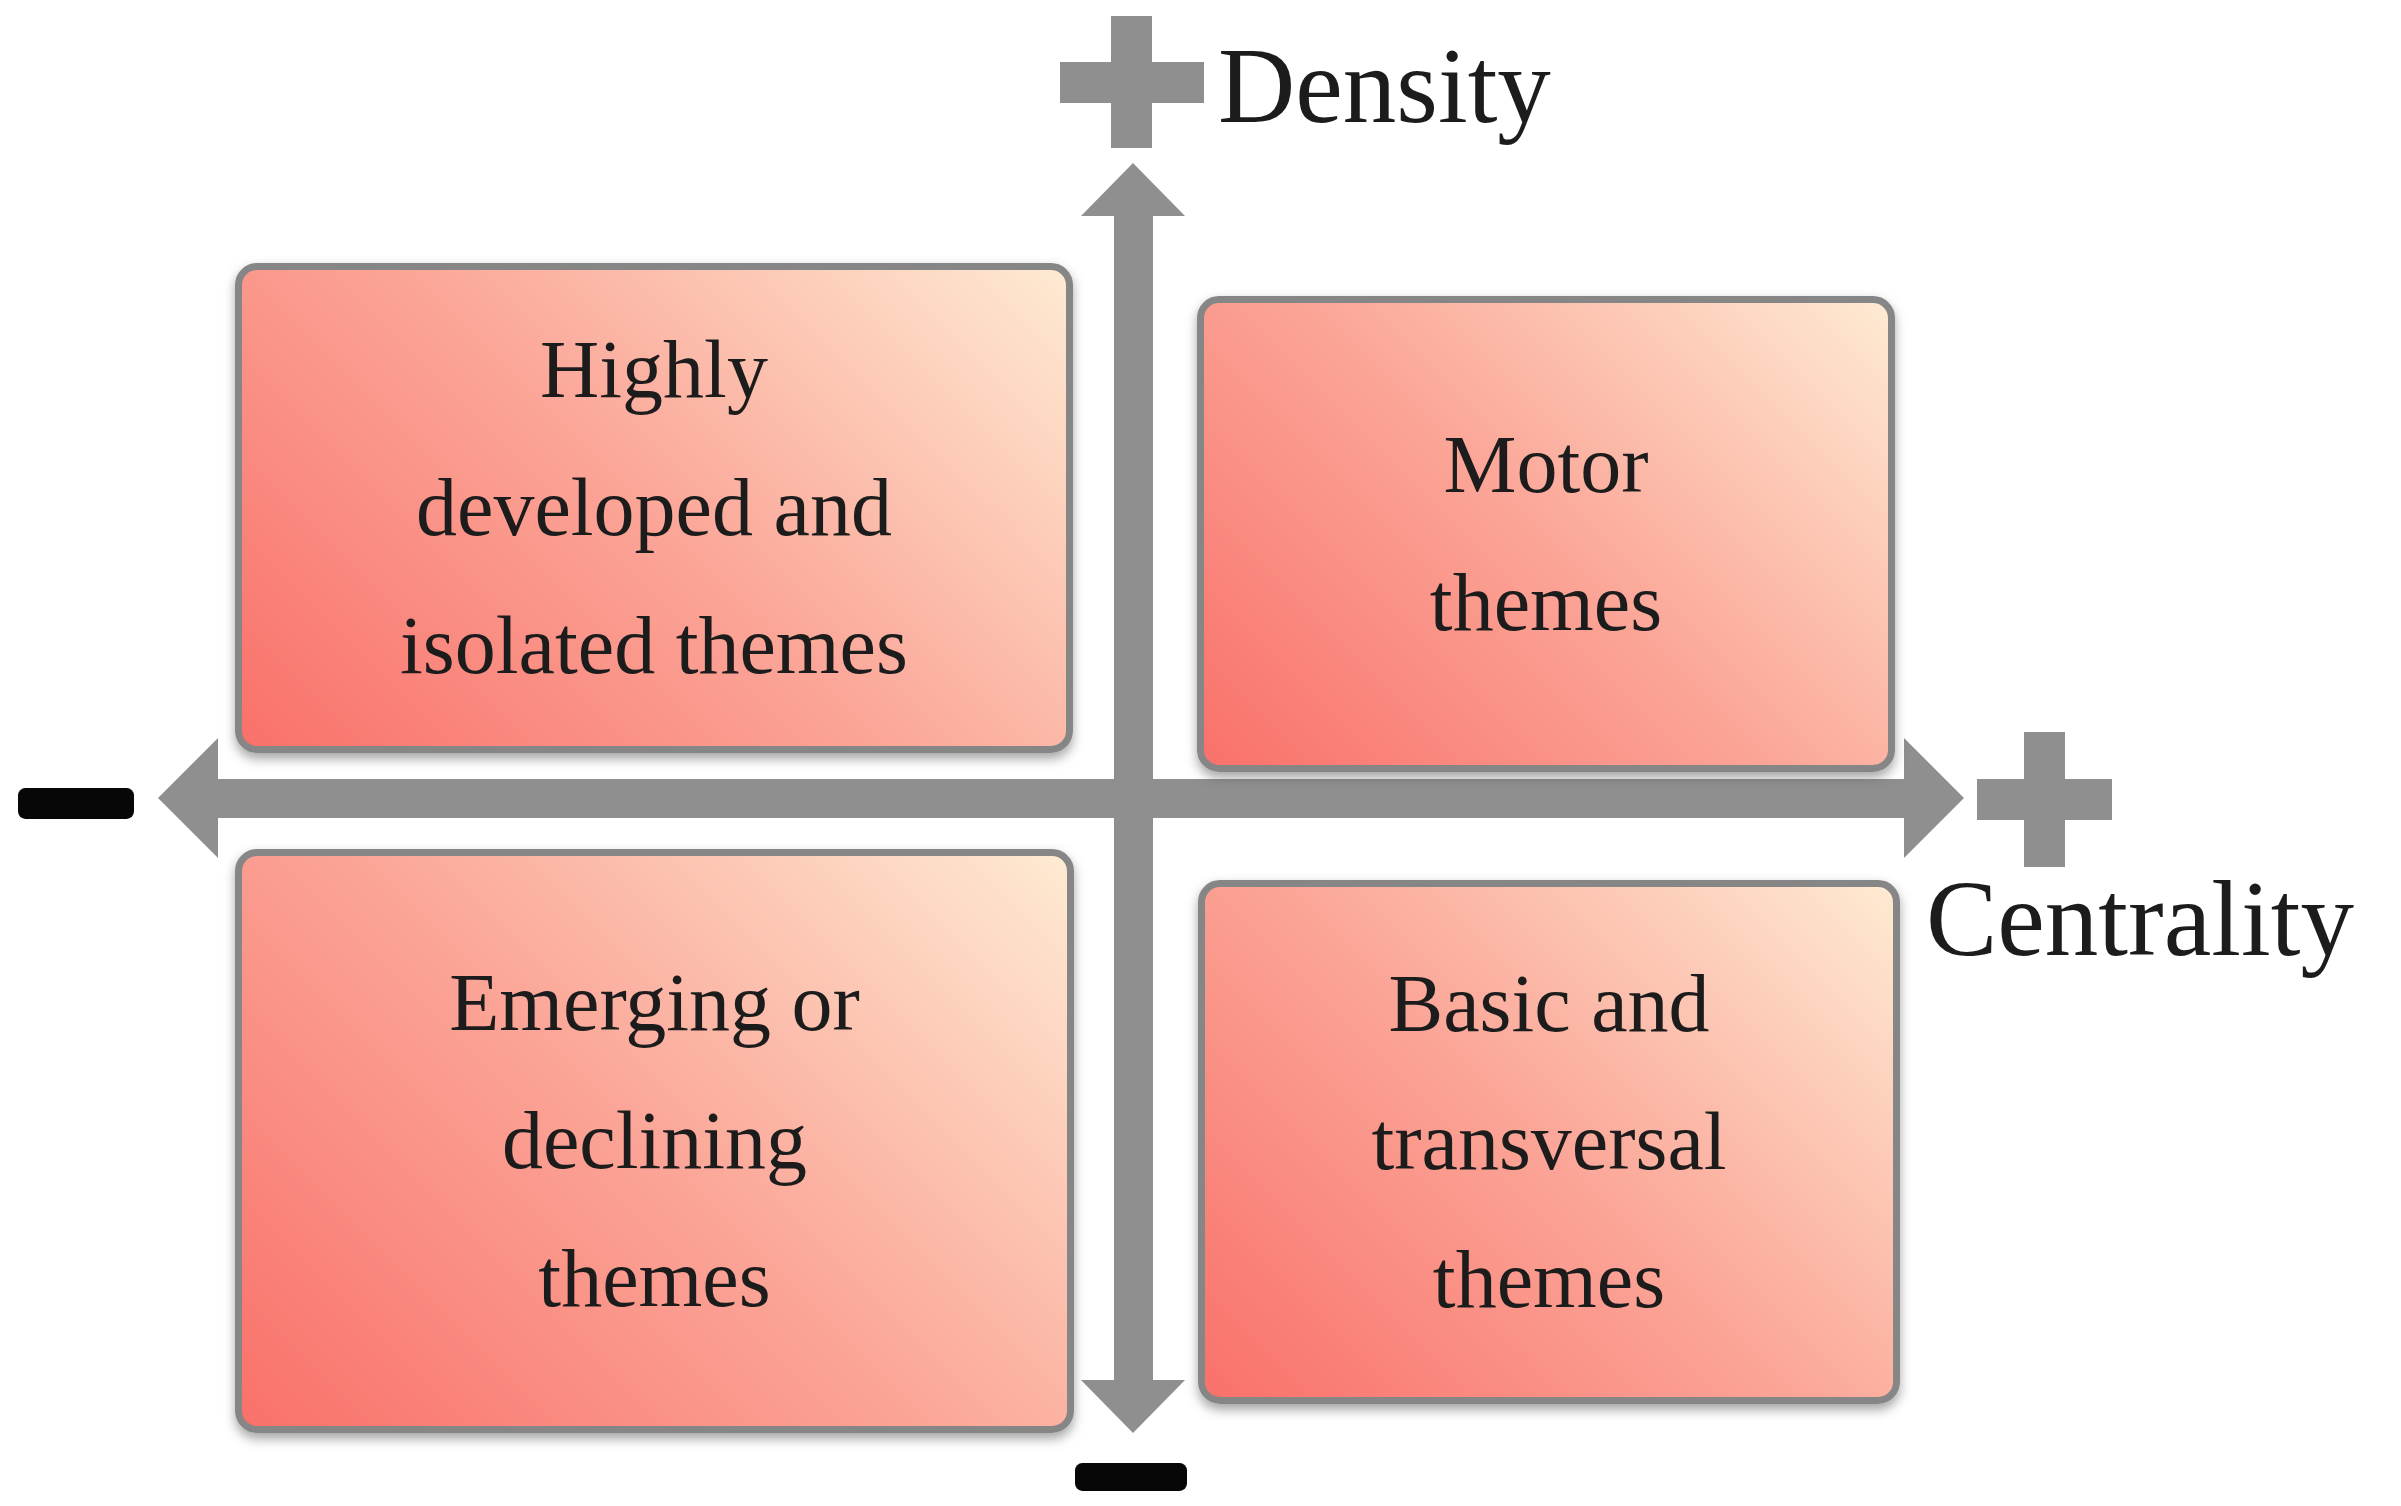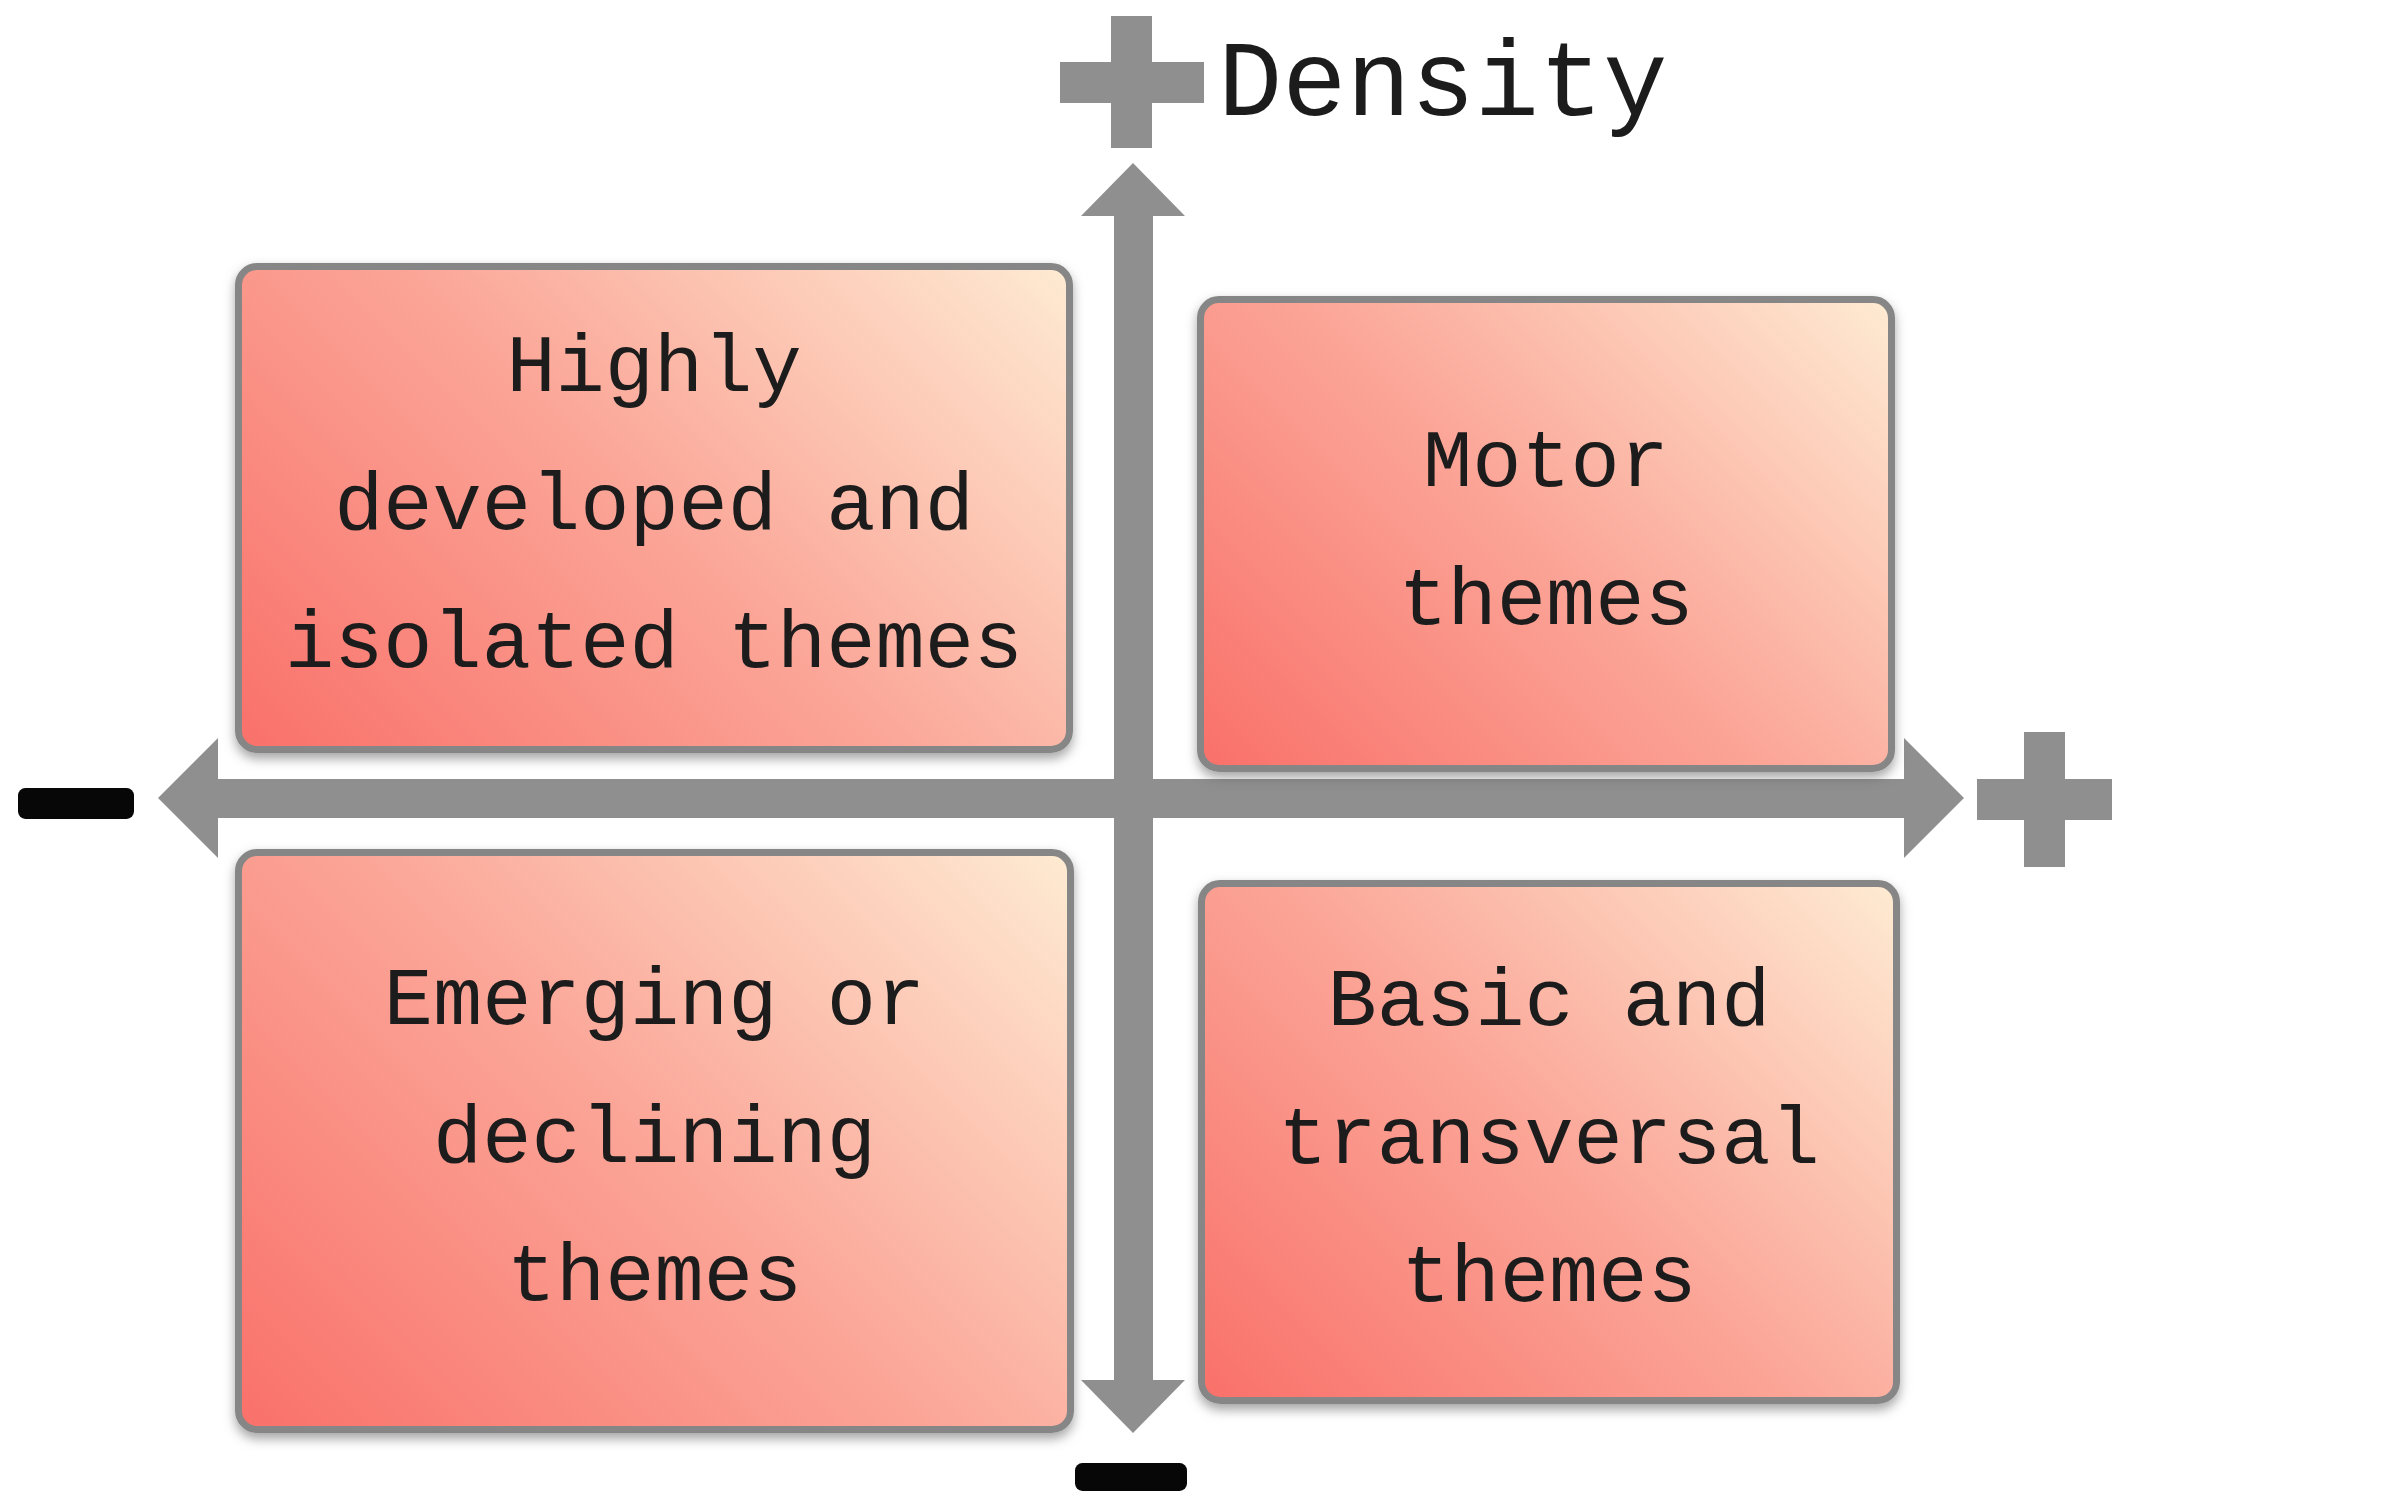--- a/index.html
+++ b/index.html
@@ -13,21 +13,21 @@
     --background: #ffffff;
   }
   * { margin: 0; padding: 0; box-sizing: border-box; }
   html, body { background: var(--background); }
   .stage {
     position: relative;
     width: 2401px;
     height: 1507px;
     background: var(--background);
     overflow: hidden;
-    font-family: Liberation Mono, monospace;
+    font-family: Liberation Serif, serif;
     color: var(--text);
   }
   
   .axis-shaft { position: absolute; background: var(--axis-gray); }
   .shaft-vertical   { left: 1114px; top: 213px;  width: 39px;   height: 1170px; }
   .shaft-horizontal { left: 215px;  top: 779px; width: 1691px; height: 39px; }
   .arrowhead { position: absolute; width: 0; height: 0; }
   .arrowhead.up {
     left: 1081px; top: 163px;
     border-left: 52px solid transparent;
@@ -107,20 +107,21 @@
   <div class="plus top">
     <div class="bar h"></div>
     <div class="bar v"></div>
   </div>
   <div class="axis-label density">Density</div>
 
   <div class="plus right">
     <div class="bar h"></div>
     <div class="bar v"></div>
   </div>
+  <div class="axis-label centrality">Centrality</div>
 
   <div class="minus left"></div>
   <div class="minus bottom"></div>
 
   <div class="quadrant tl">
     <div class="quadrant-text">Highly
 developed and
 isolated themes</div>
   </div>
   <div class="quadrant tr">

